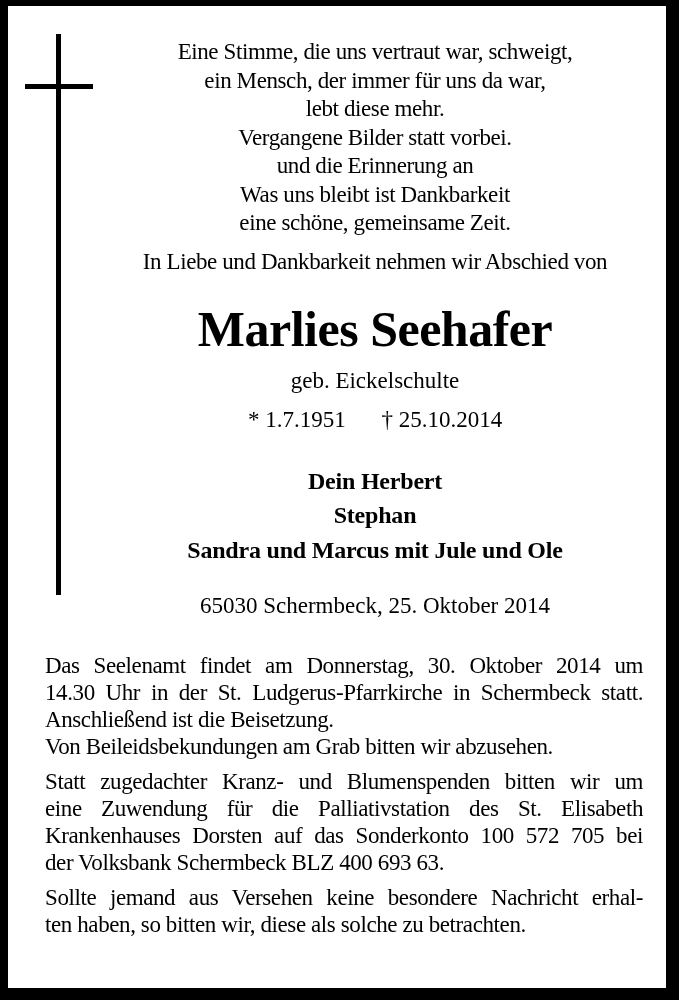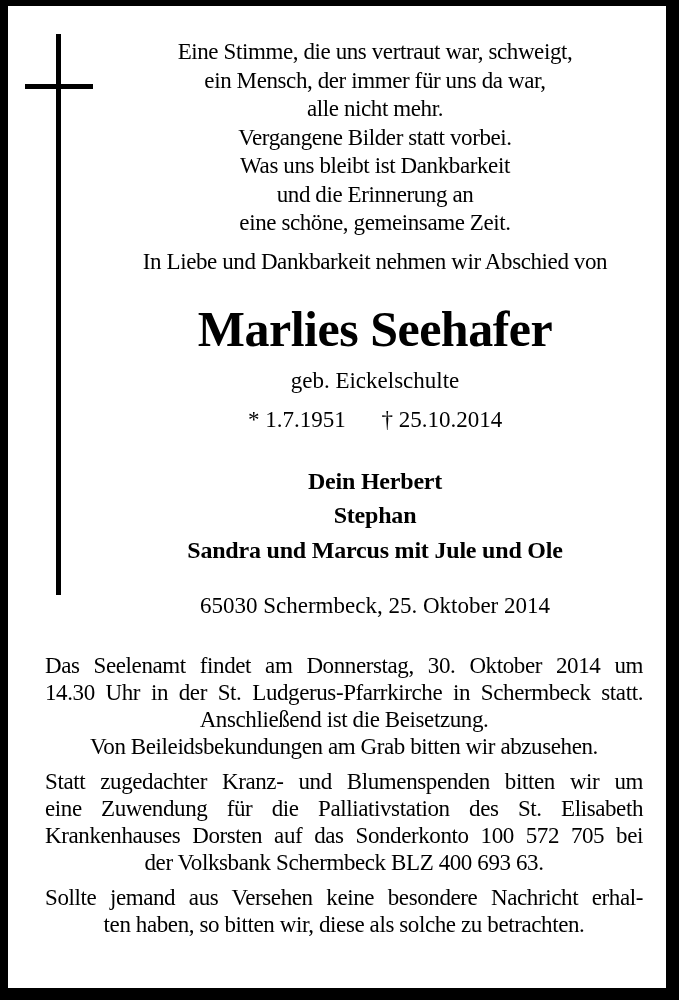--- a/index.html
+++ b/index.html
@@ -75,43 +75,43 @@
     font-size: 23px;
     line-height: 28px;
   }
   .paragraphs {
     margin: 32px 23px 0 37px;
     font-size: 23px;
     line-height: 27px;
     letter-spacing: -0.4px;
     text-align: left;
   }
-  .para { margin: 0 0 8px 0; text-align: center; }
+  .para { margin: 0 0 8px 0; }
   .pline { white-space: nowrap; }
   .stretch { text-align-last: justify; }
 </style>
 </head>
 <body>
 
 <div class="page">
 
   <div>
     <div class="cross-stem"></div>
     <div class="cross-bar"></div>
   </div>
 
   <div class="center-col">
 
     <div class="poem">
       <div>Eine Stimme, die uns vertraut war, schweigt,</div>
       <div>ein Mensch, der immer für uns da war,</div>
-      <div>alle nicht mehr.</div>
+      <div>lebt diese mehr.</div>
       <div>Vergangene Bilder statt vorbei.</div>
+      <div>und die Erinnerung an</div>
       <div>Was uns bleibt ist Dankbarkeit</div>
-      <div>und die Erinnerung an</div>
       <div>eine schöne, gemeinsame Zeit.</div>
     </div>
 
     <div class="intro">In Liebe und Dankbarkeit nehmen wir Abschied von</div>
 
     <div class="name">Marlies Seehafer</div>
 
     <div class="maiden">geb. Eickelschulte</div>
 
     <div class="dates">

